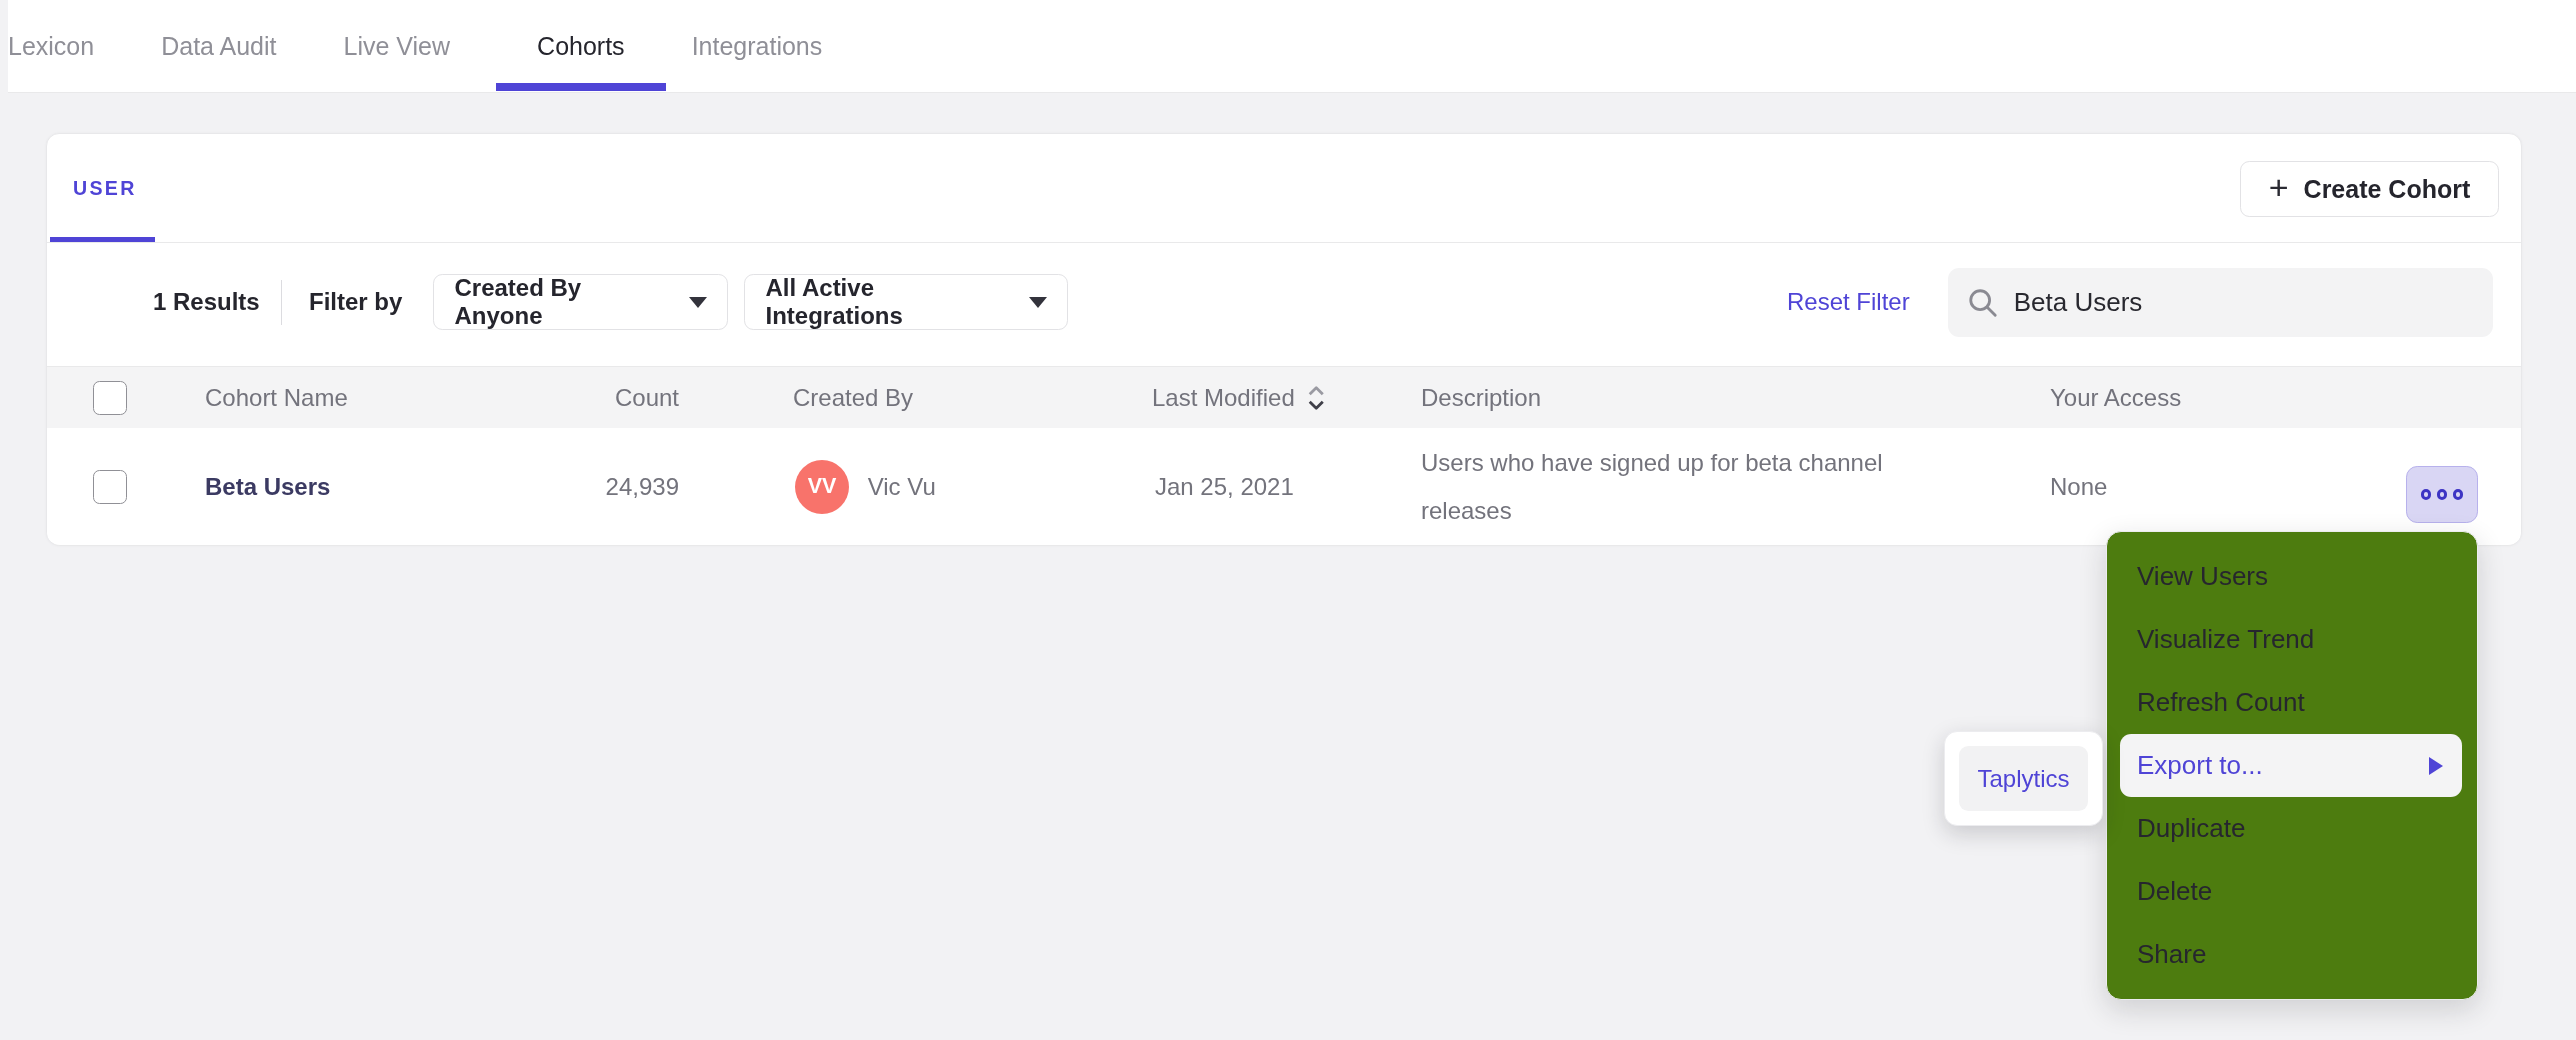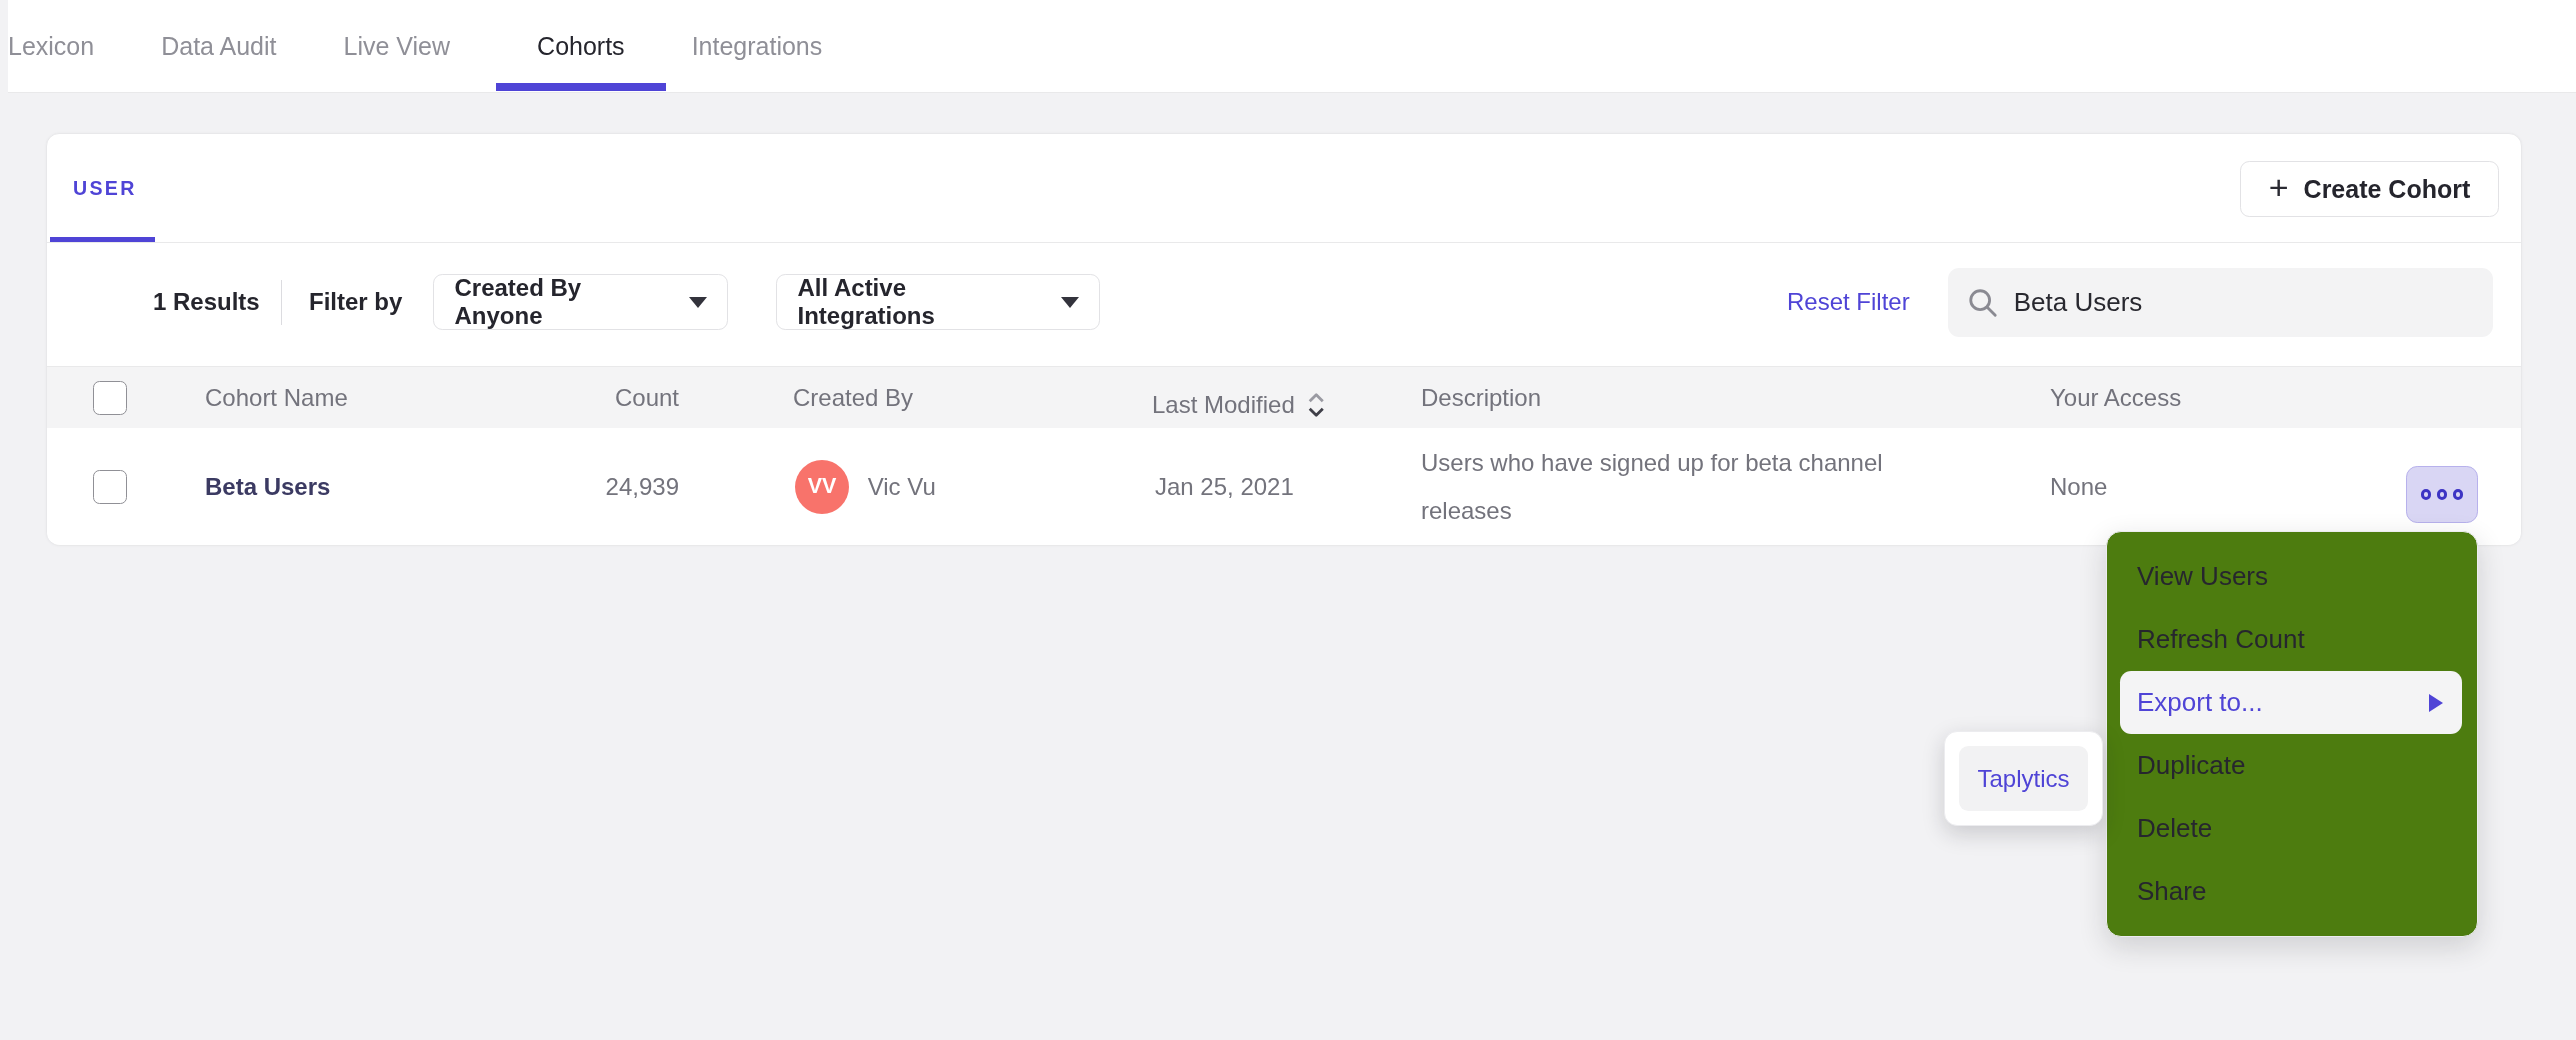--- a/index.html
+++ b/index.html
@@ -46,38 +46,38 @@
   .results{left:106px;font-size:24px;font-weight:700;color:var(--dark);}
   .vdivider{position:absolute;left:234px;top:146px;width:0.9px;height:45px;background:#DCDCE0;}
   .filter-by{left:262px;font-size:24px;font-weight:700;color:var(--dark);}
   .dropdown{position:absolute;top:140px;height:56px;border:0.9px solid var(--btn-border);
     border-radius:9.3px;background:#fff;display:flex;align-items:center;justify-content:space-between;
     padding:0 20.5px;cursor:pointer;}
   .dropdown .dd-label{font-size:24px;font-weight:600;color:var(--dark);}
   .caret{width:0;height:0;border-left:9.3px solid transparent;border-right:9.3px solid transparent;
     border-top:11.2px solid #33333C;margin-left:17px;}
   .dd-created{left:386px;width:295px;}
-  .dd-integrations{left:697px;width:324px;margin-left:32px;}
+  .dd-integrations{left:697px;width:324px;}
   .reset-filter{left:1740px;font-size:24px;color:var(--accent);cursor:pointer;}
   .searchbox{position:absolute;left:1901px;top:134px;width:545px;height:69px;background:#F3F3F4;
     border-radius:11.2px;display:flex;align-items:center;padding:0 18.7px;gap:15px;}
   .searchbox input{flex:1;border:none;background:transparent;outline:none;
     font-family:"Liberation Sans",sans-serif;font-size:26px;color:#28282F;}
 
   
   .thead{position:absolute;left:0;top:232px;width:100%;height:63px;background:var(--header-bg);
     border-top:0.9px solid #E9E9EA;border-bottom:0.9px solid #E9E9EA;}
   .hcell{position:absolute;top:50%;transform:translateY(-50%);font-size:24px;font-weight:500;
     color:var(--gray);white-space:nowrap;}
   .checkbox{position:absolute;width:34px;height:34px;background:#fff;border:1.9px solid #909096;
     border-radius:6.5px;cursor:pointer;}
   .col-name{left:158px;}
   .col-count{left:402px;width:230px;text-align:right;}
   .col-created{left:746px;}
-  .col-modified{left:1105px;display:flex;align-items:center;gap:11.2px;margin-top:7px;}
+  .col-modified{left:1105px;display:flex;align-items:center;gap:11.2px;}
   .col-desc{left:1374px;}
   .col-access{left:2003px;}
   .sort-icon{display:inline-block;}
 
   .trow{position:absolute;left:0;top:294px;width:100%;height:118px;background:#fff;
     border-bottom:0.9px solid #E9E9EA;border-radius:0 0 13px 13px;}
   .rcell{position:absolute;top:50%;transform:translateY(-50%);font-size:24px;color:var(--gray);white-space:nowrap;}
   .cohort-link{font-weight:700;color:#3B3A62;cursor:pointer;}
   .created-wrap{left:748px;display:flex;align-items:center;gap:18.7px;}
   .avatar{width:54px;height:54px;border-radius:50%;background:var(--avatar);color:#fff;
@@ -184,20 +184,21 @@
       <button class="more-btn">
         <span class="dot"></span>
         <span class="dot"></span>
         <span class="dot"></span>
       </button>
     </div>
   </div>
 
   <div class="context-menu">
     <div class="menu-item">View Users</div>
+    <div class="menu-item">Visualize Trend</div>
     <div class="menu-item">Refresh Count</div>
     <div class="menu-item highlighted">
       <span>Export to...</span>
       <span class="submenu-arrow"></span>
     </div>
     <div class="menu-item">Duplicate</div>
     <div class="menu-item">Delete</div>
     <div class="menu-item">Share</div>
   </div>
 

